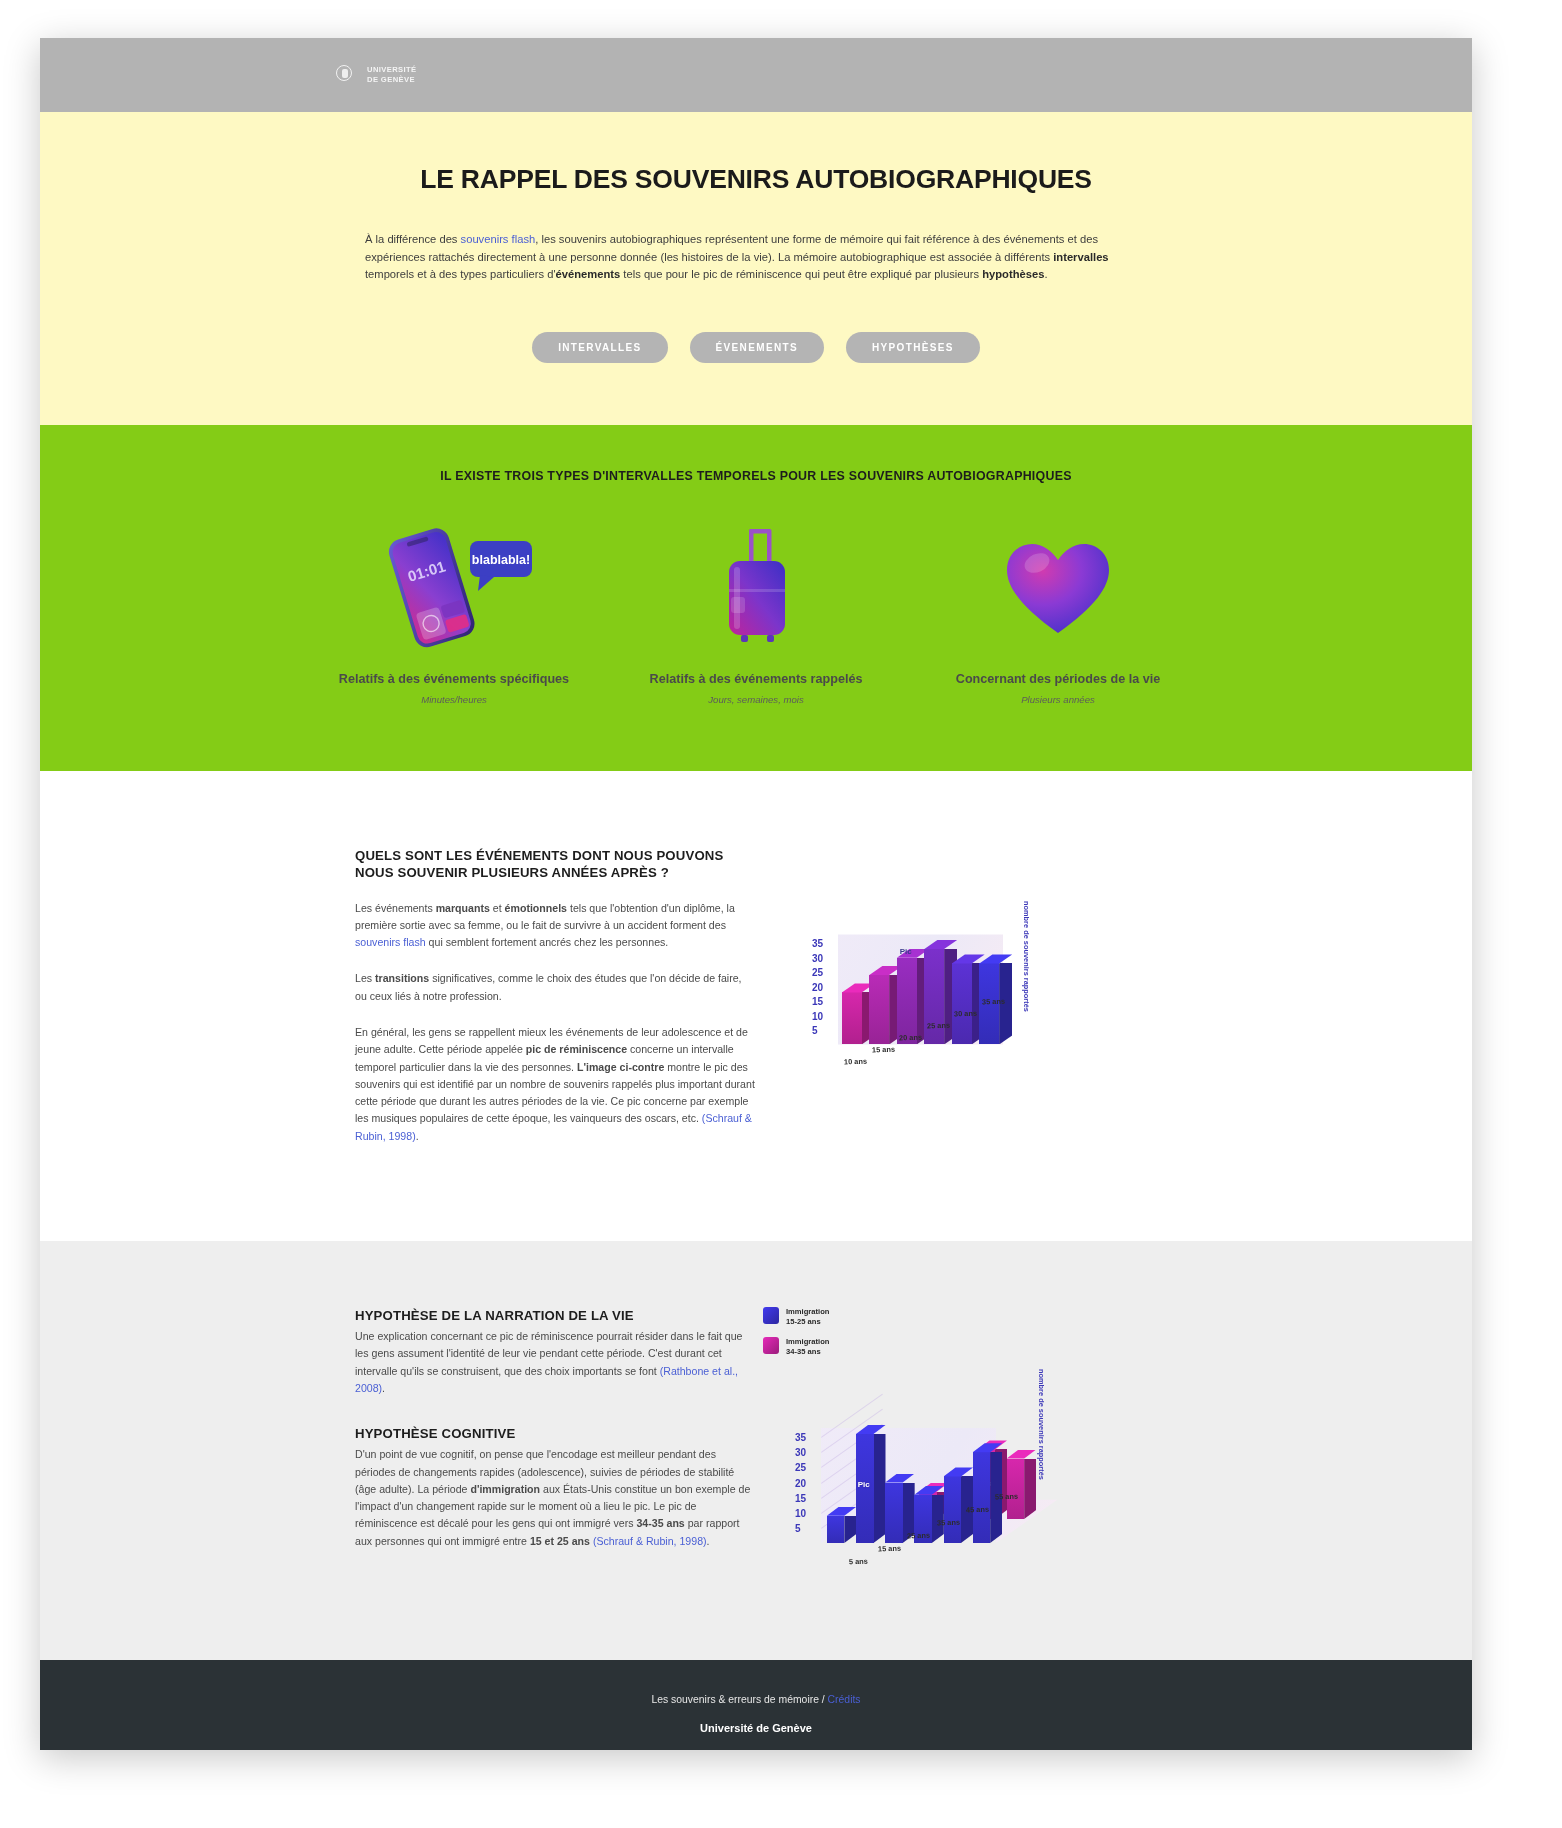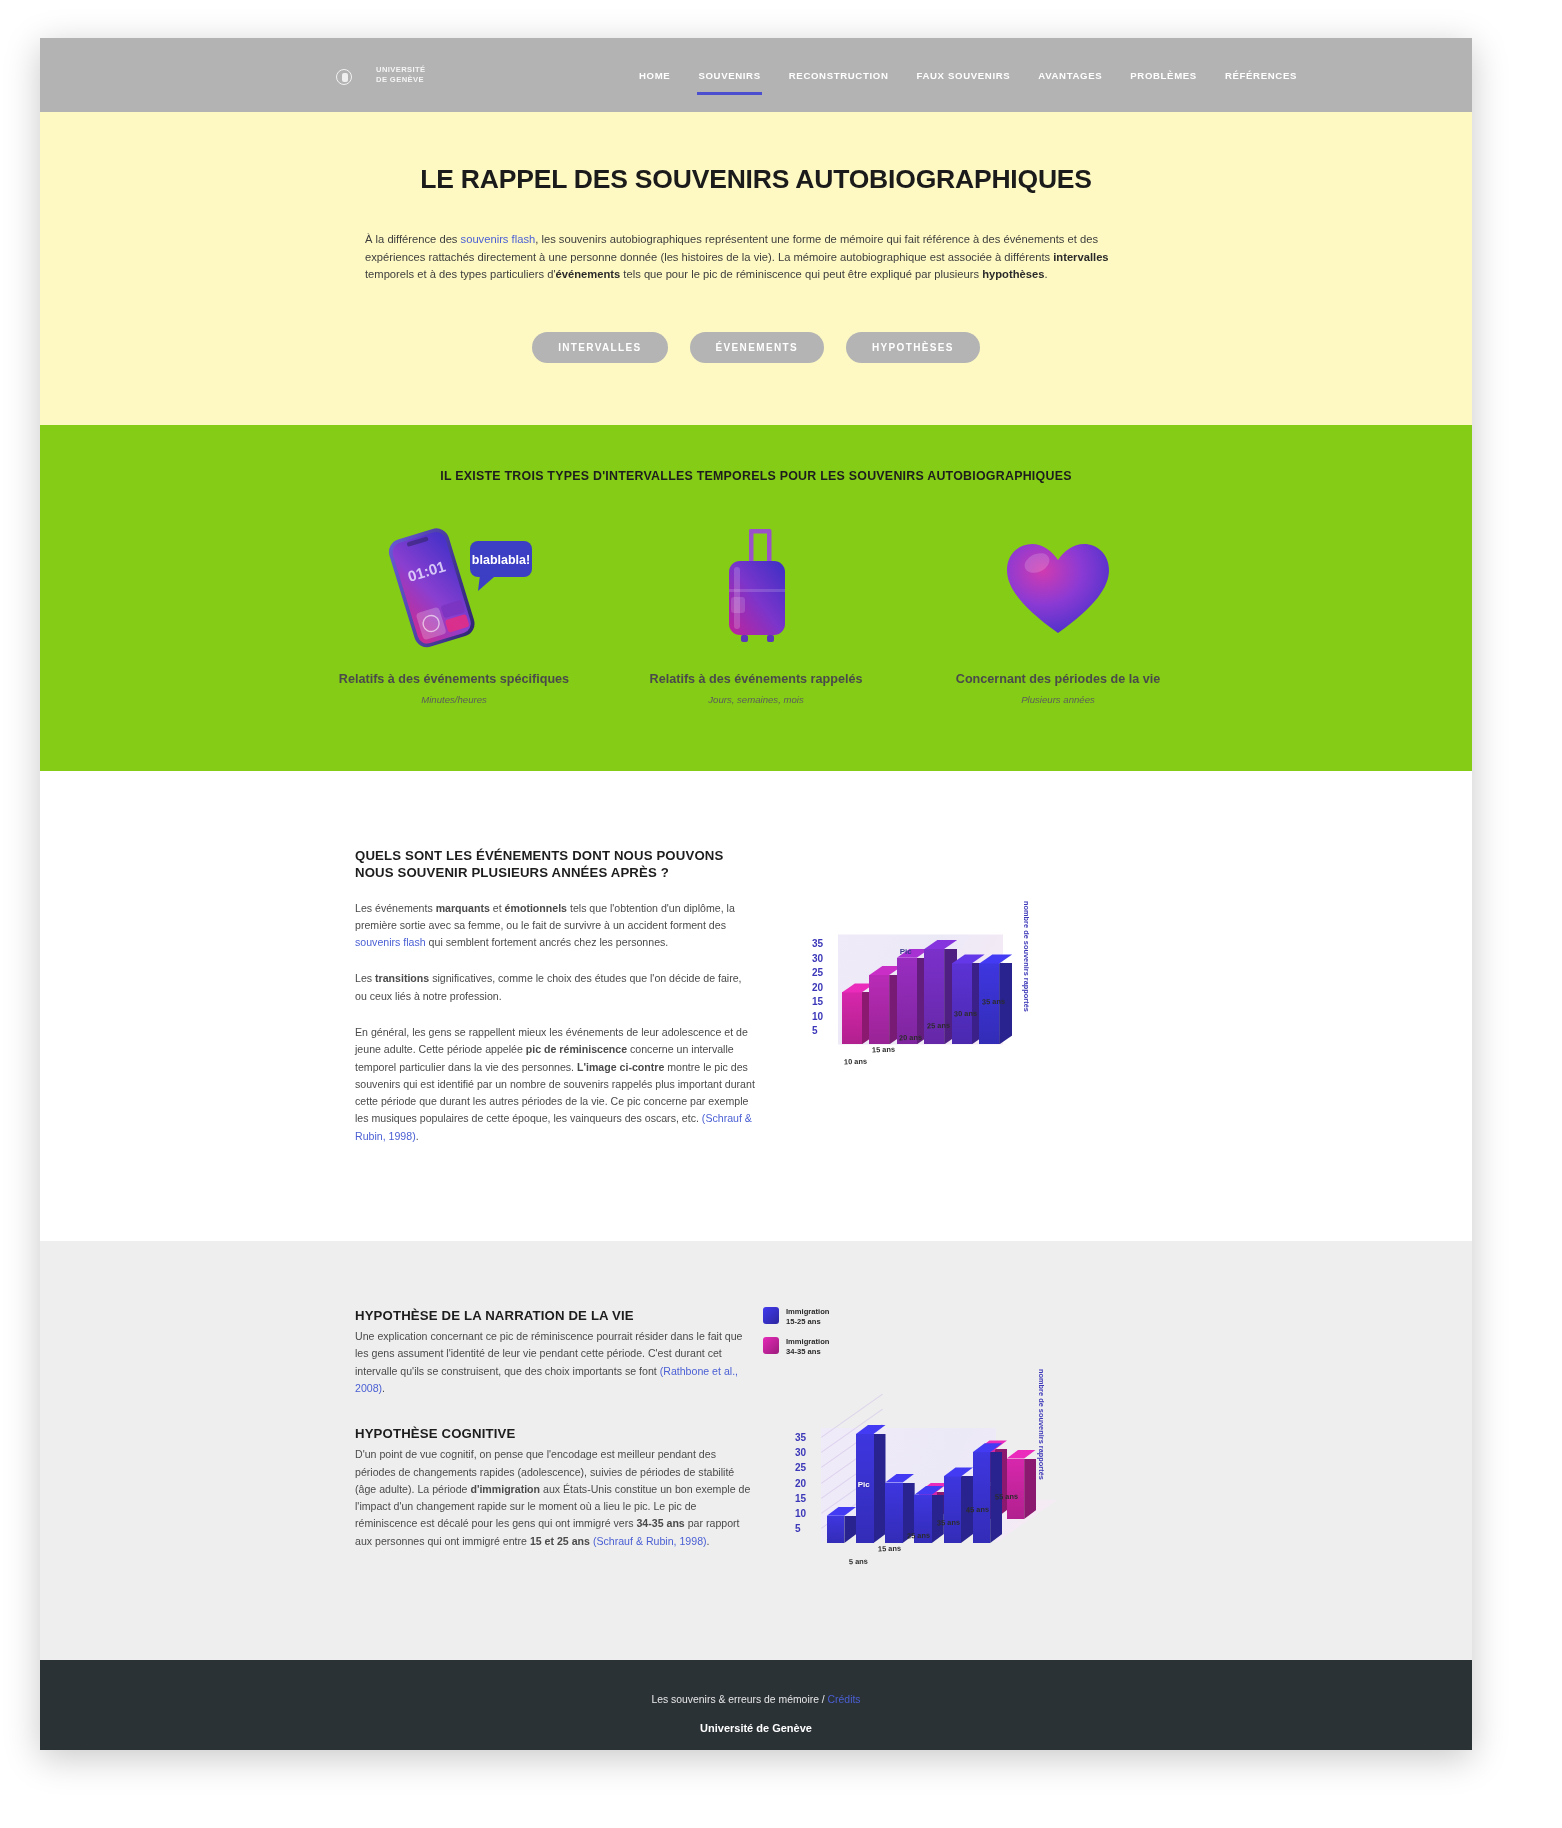--- a/index.html
+++ b/index.html
@@ -17,21 +17,21 @@
     box-shadow: 0 8px 34px rgba(0,0,0,0.22);
     overflow: hidden;
   }
 
   
   .navbar {
     height: 74px; background: #b3b3b3;
     display: flex; align-items: center;
     position: relative;
   }
-  .logo { display: flex; align-items: flex-end; gap: 24px; margin-left: 296px; }
+  .logo { display: flex; align-items: flex-start; gap: 15px; margin-left: 296px; }
   .logo-seal {
     width: 16px; height: 16px; border-radius: 50%;
     border: 1.3px solid #f2f2f2; position: relative;
     background: #b3b3b3;
   }
   .logo-seal::after {
     content: ""; position: absolute; left: 4.5px; top: 3px;
     width: 6px; height: 9px; border-radius: 2px;
     background: #efefef;
   }
@@ -163,29 +163,20 @@
 
 <div class="page">
 
   <div class="navbar">
     <div class="logo">
       <div class="logo-seal"></div>
       <div class="logo-text">
         <div>UNIVERSITÉ</div>
         <div>DE GENÈVE</div>
       </div>
-    </div>
-    <div class="nav-links">
-      <a class="nav-link">HOME</a>
-      <a class="nav-link active">SOUVENIRS</a>
-      <a class="nav-link">RECONSTRUCTION</a>
-      <a class="nav-link">FAUX SOUVENIRS</a>
-      <a class="nav-link">AVANTAGES</a>
-      <a class="nav-link">PROBLÈMES</a>
-      <a class="nav-link">RÉFÉRENCES</a>
     </div>
   </div>
 
   <div class="hero">
     <h1 class="hero-title">LE RAPPEL DES SOUVENIRS AUTOBIOGRAPHIQUES</h1>
     <p class="hero-p"><span>À la différence des </span><a class="link">souvenirs flash</a><span>, les souvenirs autobiographiques représentent une forme de mémoire qui fait référence à des événements et des expériences rattachés directement à une personne donnée (les histoires de la vie). La mémoire autobiographique est associée à différents </span><b>intervalles</b><span> temporels et à des types particuliers d'</span><b>événements</b><span> tels que pour le pic de réminiscence qui peut être expliqué par plusieurs </span><b>hypothèses</b><span>.</span></p>
     <div class="pill-row">
       <button class="pill">INTERVALLES</button>
       <button class="pill">ÉVENEMENTS</button>
       <button class="pill">HYPOTHÈSES</button>

